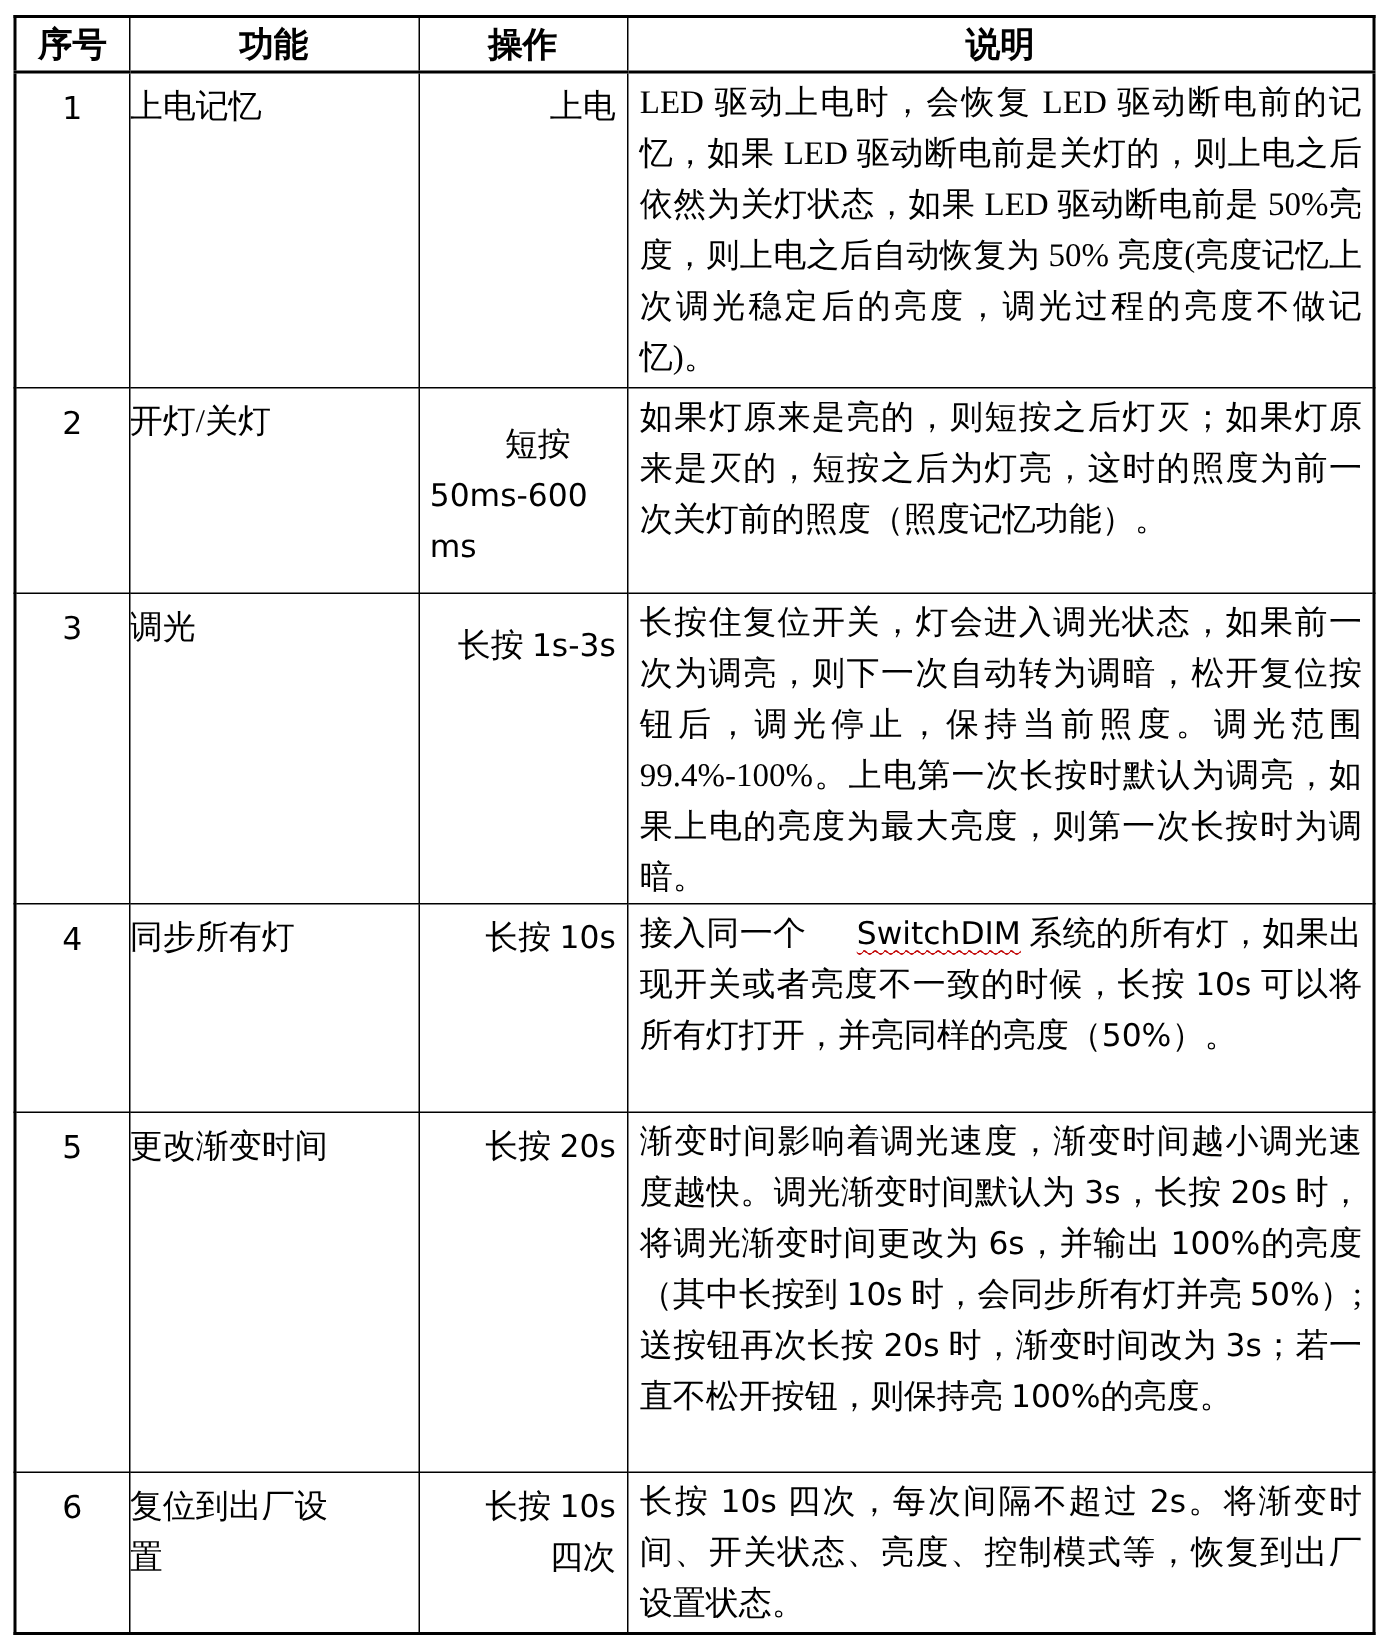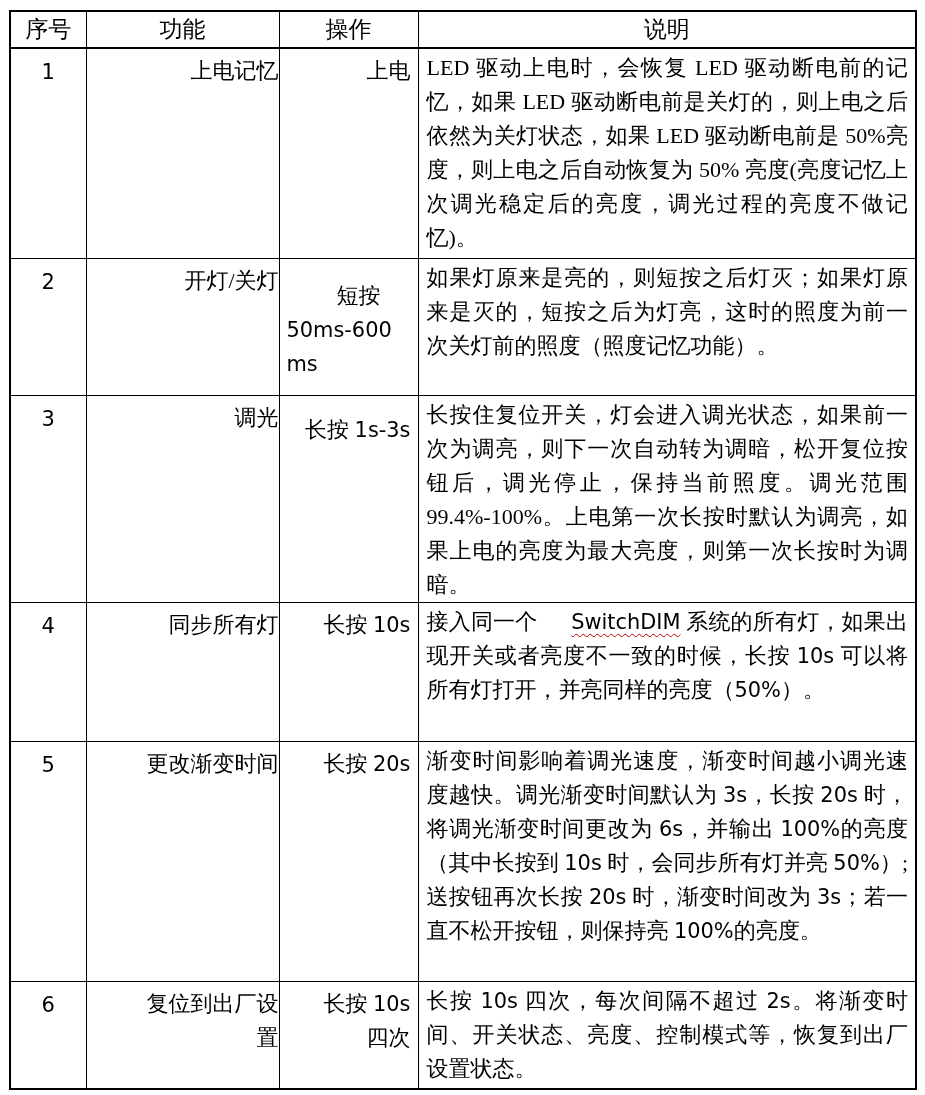--- a/index.html
+++ b/index.html
@@ -29,41 +29,41 @@
   th, td {
     border: 1px solid #000000;
     vertical-align: top;
     overflow: hidden;
     padding: 0;
   }
   thead th {
     border-bottom: 2px solid #000000;
     height: 35px;
     font-size: 23px;
-    font-weight: normal;
+    font-weight: bold;
     text-align: center;
     vertical-align: middle;
     line-height: 31px;
   }
   tr.r1 { height: 210px; }
   tr.r2 { height: 137px; }
   tr.r3 { height: 206px; }
   tr.r4 { height: 139px; }
   tr.r5 { height: 240px; }
   tr.r6 { height: 108px; }
 
   td.num {
     text-align: center;
     font-family: "DejaVu Sans", "Liberation Sans", sans-serif;
     font-size: 21px;
     padding-top: 8px;
     line-height: 30px;
   }
   td.func {
-    text-align: right;
+    text-align: left;
     font-size: 22px;
     line-height: 34px;
     padding-top: 5px;
     white-space: pre-line;
   }
   td.op {
     text-align: right;
     font-size: 22px;
     line-height: 34px;
     padding: 5px 7px 0 7px;

